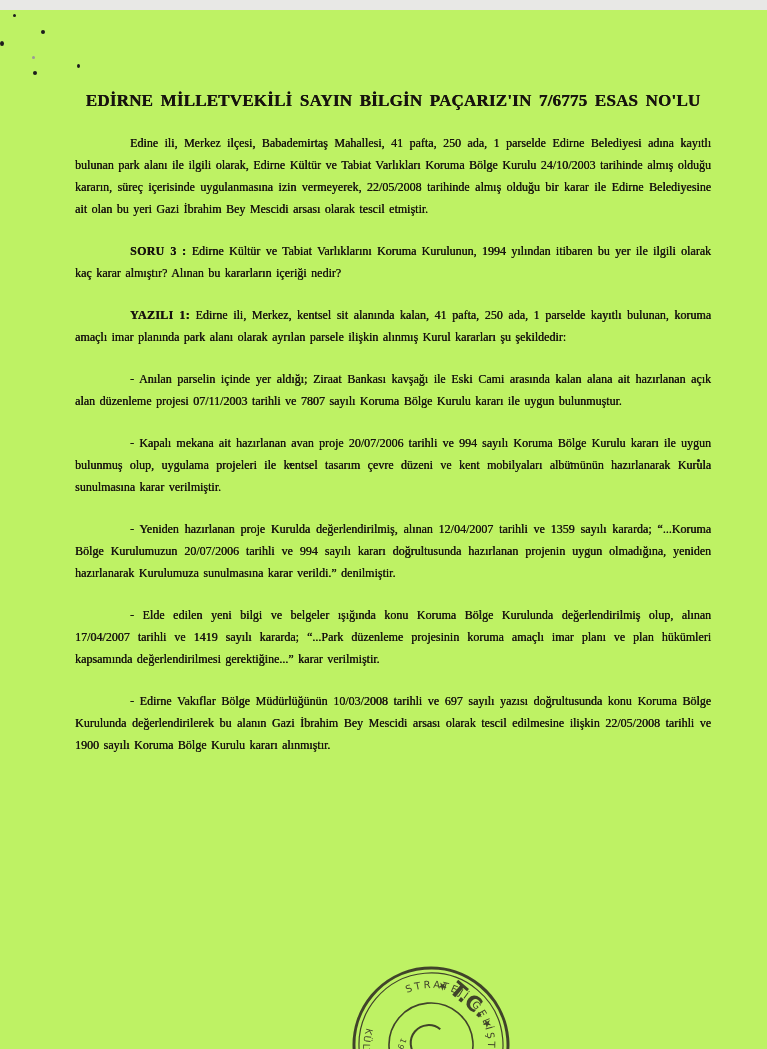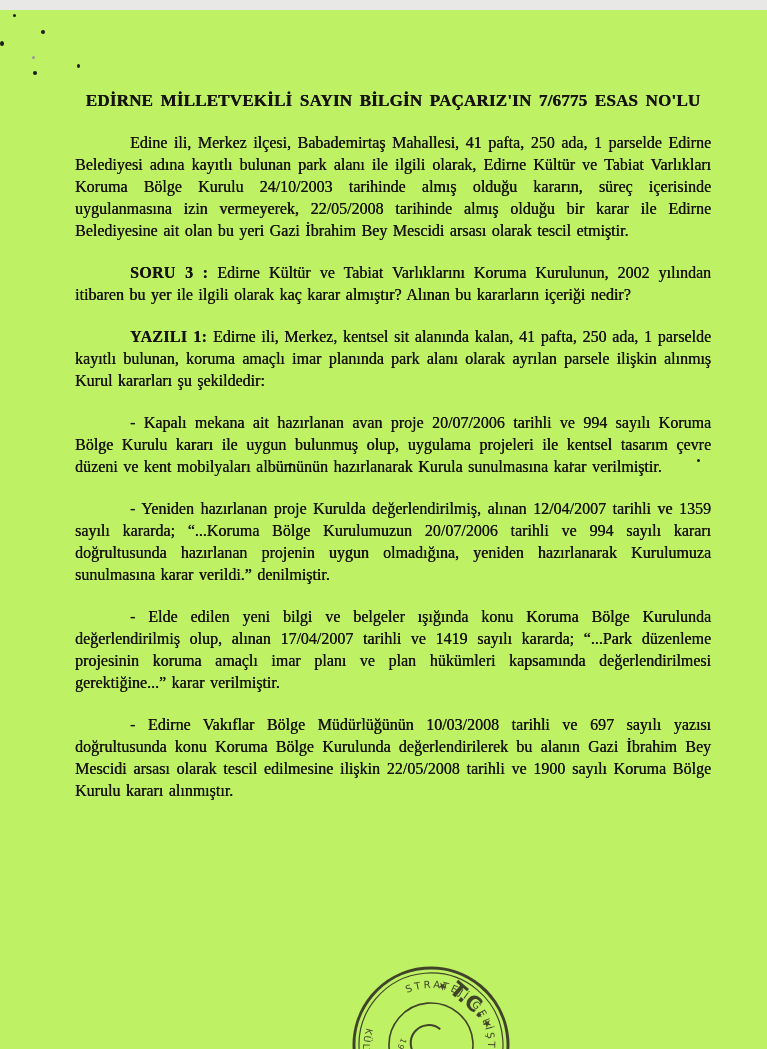--- a/index.html
+++ b/index.html
@@ -21,21 +21,21 @@
     font-size:17px;
     font-weight:bold;
     text-align:center;
     line-height:25px;
     letter-spacing:0.2px;
     word-spacing:3px;
     text-shadow:0.4px 0 0 currentColor;
   }
   .para{
     margin:0 0 20px 0;
-    font-size:16px;
+    font-size:12px;
     line-height:22px;
     text-align:justify;
     text-indent:55px;
     text-shadow:0.3px 0 0 currentColor;
     word-spacing:1.5px;
   }
   .para b{letter-spacing:0.3px;}
   .speck{
     position:absolute;
     background:#1c1c1c;
@@ -74,24 +74,25 @@
   <div class="speck" style="left:697px;top:449px;width:3px;height:3px;"></div>
 
   <div class="content">
 
     <h1 class="doc-title">
       <div>EDİRNE MİLLETVEKİLİ SAYIN BİLGİN PAÇARIZ'IN 7/6775 ESAS NO'LU</div>
     </h1>
 
     <p class="para">Edine ili, Merkez ilçesi, Babademirtaş Mahallesi, 41 pafta, 250 ada, 1 parselde Edirne Belediyesi adına kayıtlı bulunan park alanı ile ilgili olarak, Edirne Kültür ve Tabiat Varlıkları Koruma Bölge Kurulu 24/10/2003 tarihinde almış olduğu kararın, süreç içerisinde uygulanmasına izin vermeyerek, 22/05/2008 tarihinde almış olduğu bir karar ile Edirne Belediyesine ait olan bu yeri Gazi İbrahim Bey Mescidi arsası olarak tescil etmiştir.</p>
 
-    <p class="para"><b>SORU 3 :</b> <span>Edirne Kültür ve Tabiat Varlıklarını Koruma Kurulunun, 2002 yılından itibaren bu yer ile ilgili olarak kaç karar almıştır? Alınan bu kararların içeriği nedir?</span></p>
+    <p class="para"><b>SORU 3 :</b> <span>Edirne Kültür ve Tabiat Varlıklarını Koruma Kurulunun, 1994 yılından itibaren bu yer ile ilgili olarak kaç karar almıştır? Alınan bu kararların içeriği nedir?</span></p>
 
     <p class="para"><b>YAZILI 1:</b> <span>Edirne ili, Merkez, kentsel sit alanında kalan, 41 pafta, 250 ada, 1 parselde kayıtlı bulunan, koruma amaçlı imar planında park alanı olarak ayrılan parsele ilişkin alınmış Kurul kararları şu şekildedir:</span></p>
 
+    <p class="para">- Anılan parselin içinde yer aldığı; Ziraat Bankası kavşağı ile Eski Cami arasında kalan alana ait hazırlanan açık alan düzenleme projesi 07/11/2003 tarihli ve 7807 sayılı Koruma Bölge Kurulu kararı ile uygun bulunmuştur.</p>
     <p class="para">- Kapalı mekana ait hazırlanan avan proje 20/07/2006 tarihli ve 994 sayılı Koruma Bölge Kurulu kararı ile uygun bulunmuş olup, uygulama projeleri ile kentsel tasarım çevre düzeni ve kent mobilyaları albümünün hazırlanarak Kurula sunulmasına karar verilmiştir.</p>
     <p class="para">- Yeniden hazırlanan proje Kurulda değerlendirilmiş, alınan 12/04/2007 tarihli ve 1359 sayılı kararda; “...Koruma Bölge Kurulumuzun 20/07/2006 tarihli ve 994 sayılı kararı doğrultusunda hazırlanan projenin uygun olmadığına, yeniden hazırlanarak Kurulumuza sunulmasına karar verildi.” denilmiştir.</p>
     <p class="para">- Elde edilen yeni bilgi ve belgeler ışığında konu Koruma Bölge Kurulunda değerlendirilmiş olup, alınan 17/04/2007 tarihli ve 1419 sayılı kararda; “...Park düzenleme projesinin koruma amaçlı imar planı ve plan hükümleri kapsamında değerlendirilmesi gerektiğine...” karar verilmiştir.</p>
     <p class="para">- Edirne Vakıflar Bölge Müdürlüğünün 10/03/2008 tarihli ve 697 sayılı yazısı doğrultusunda konu Koruma Bölge Kurulunda değerlendirilerek bu alanın Gazi İbrahim Bey Mescidi arsası olarak tescil edilmesine ilişkin 22/05/2008 tarihli ve 1900 sayılı Koruma Bölge Kurulu kararı alınmıştır.</p>
 
   </div>
 
   <svg class="stamp" viewBox="0 0 164 164" aria-hidden="true">
     <defs>
       <path id="ring-top" d="M 25,82 A 57,57 0 1 1 139,82" fill="none"></path>

